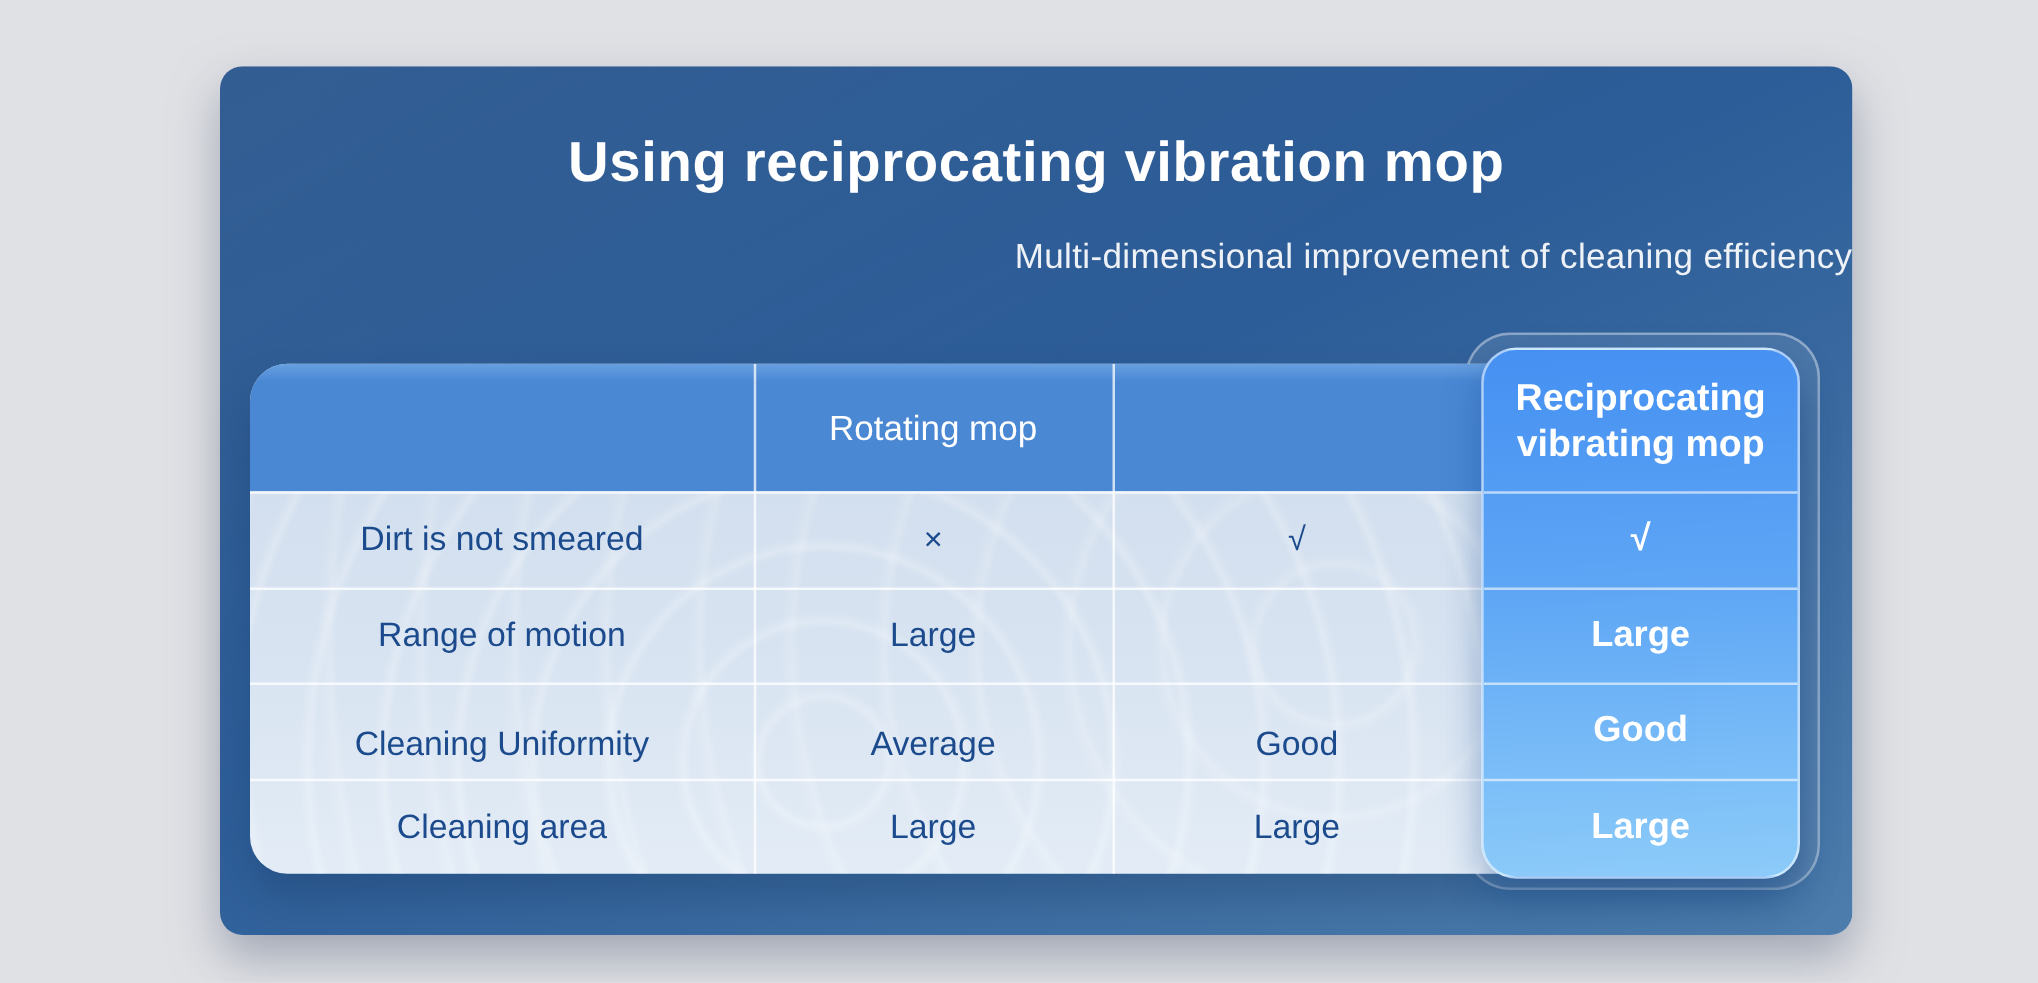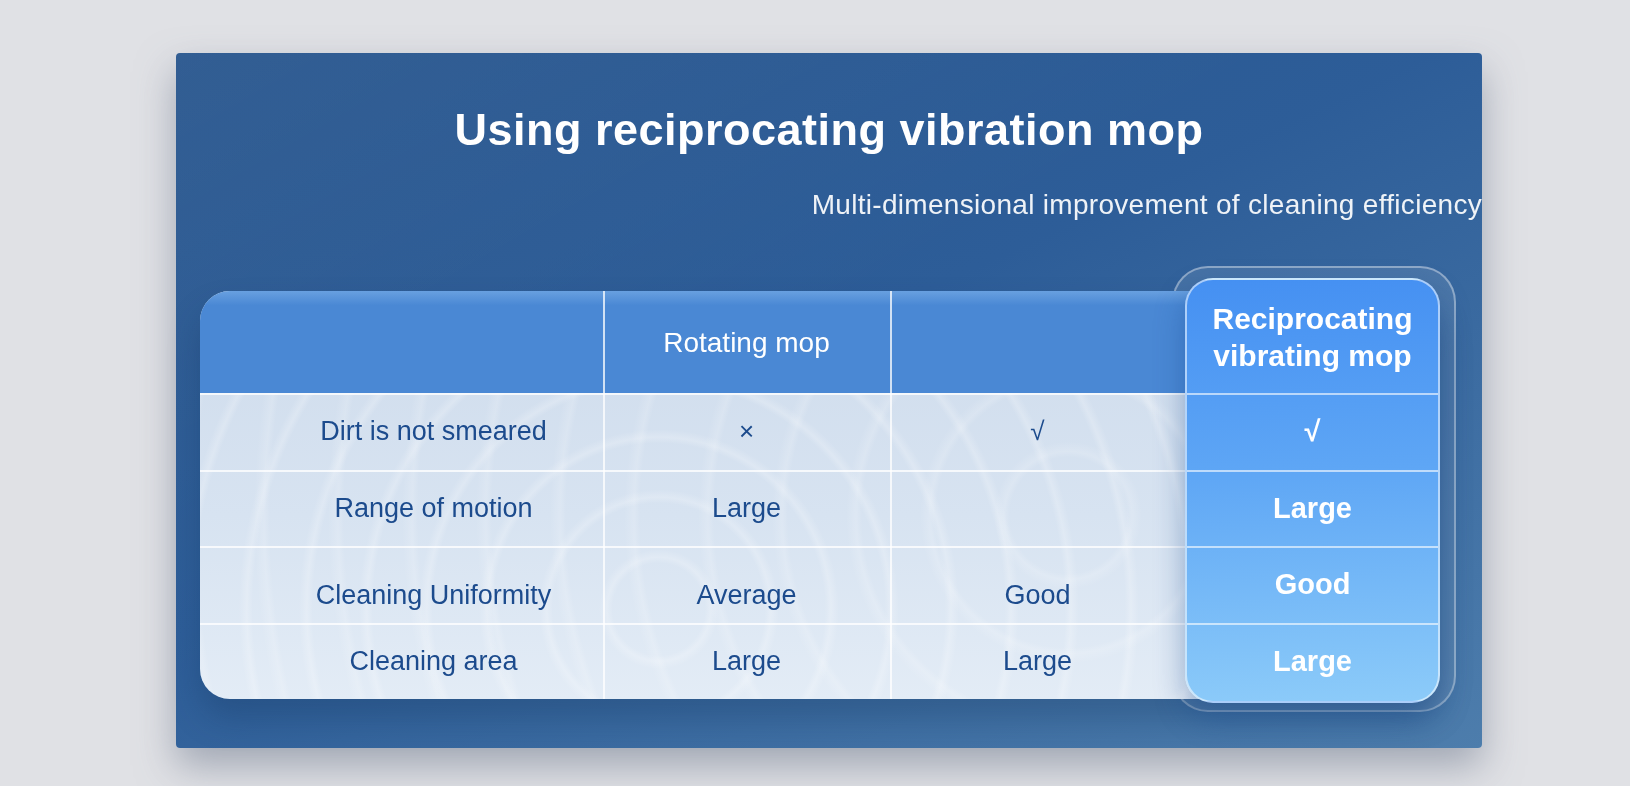--- a/index.html
+++ b/index.html
@@ -5,21 +5,21 @@
   html,body{margin:0;padding:0;}
   body{
     width:1630px;height:786px;
     background:#e0e1e5;
     font-family:"Liberation Sans", sans-serif;
     overflow:hidden;
     position:relative;
   }
   .card{
     position:absolute;left:176px;top:53px;width:1306px;height:695px;
-    border-radius:4px;
+    border-radius:18px;
     background:
       linear-gradient(150deg, rgba(255,255,255,0.05) 0%, rgba(255,255,255,0) 45%),
       linear-gradient(155deg,#27558d 0%,#2d5d98 45%,#4d7dac 100%);
     box-shadow:0 18px 38px rgba(110,120,140,0.55);
   }
   .title{
     position:absolute;left:0;top:48px;width:100%;
     text-align:center;
     font-size:45px;font-weight:bold;color:#ffffff;
     letter-spacing:0.5px;line-height:58px;
@@ -61,21 +61,21 @@
   .hline.h2{top:255px;}
   .hline.h3{top:332px;}
   .cell{
     position:absolute;display:flex;align-items:center;justify-content:center;
     text-align:center;
   }
   .hcell{color:#ffffff;font-size:28px;line-height:35px;font-weight:normal;}
   .hcell.c2{left:403px;top:0;width:287px;height:102px;}
   .hcell.c3{left:690px;top:0;width:295px;height:102px;flex-direction:column;}
   .bcell{color:#1c4b8d;font-size:27px;}
-  .col1{left:0;width:403px;padding-left:32px;}
+  .col1{left:0;width:403px;}
   .col2{left:403px;width:287px;}
   .col3{left:690px;width:295px;}
   .row1{top:102px;height:77px;}
   .row2{top:179px;height:76px;}
   .row3{top:255px;height:77px;margin-top:11px;}
   .row4{top:332px;height:76px;}
   .mark{font-size:26px;}
   
   .glass-rim{
     position:absolute;left:996px;top:213px;width:280px;height:442px;

